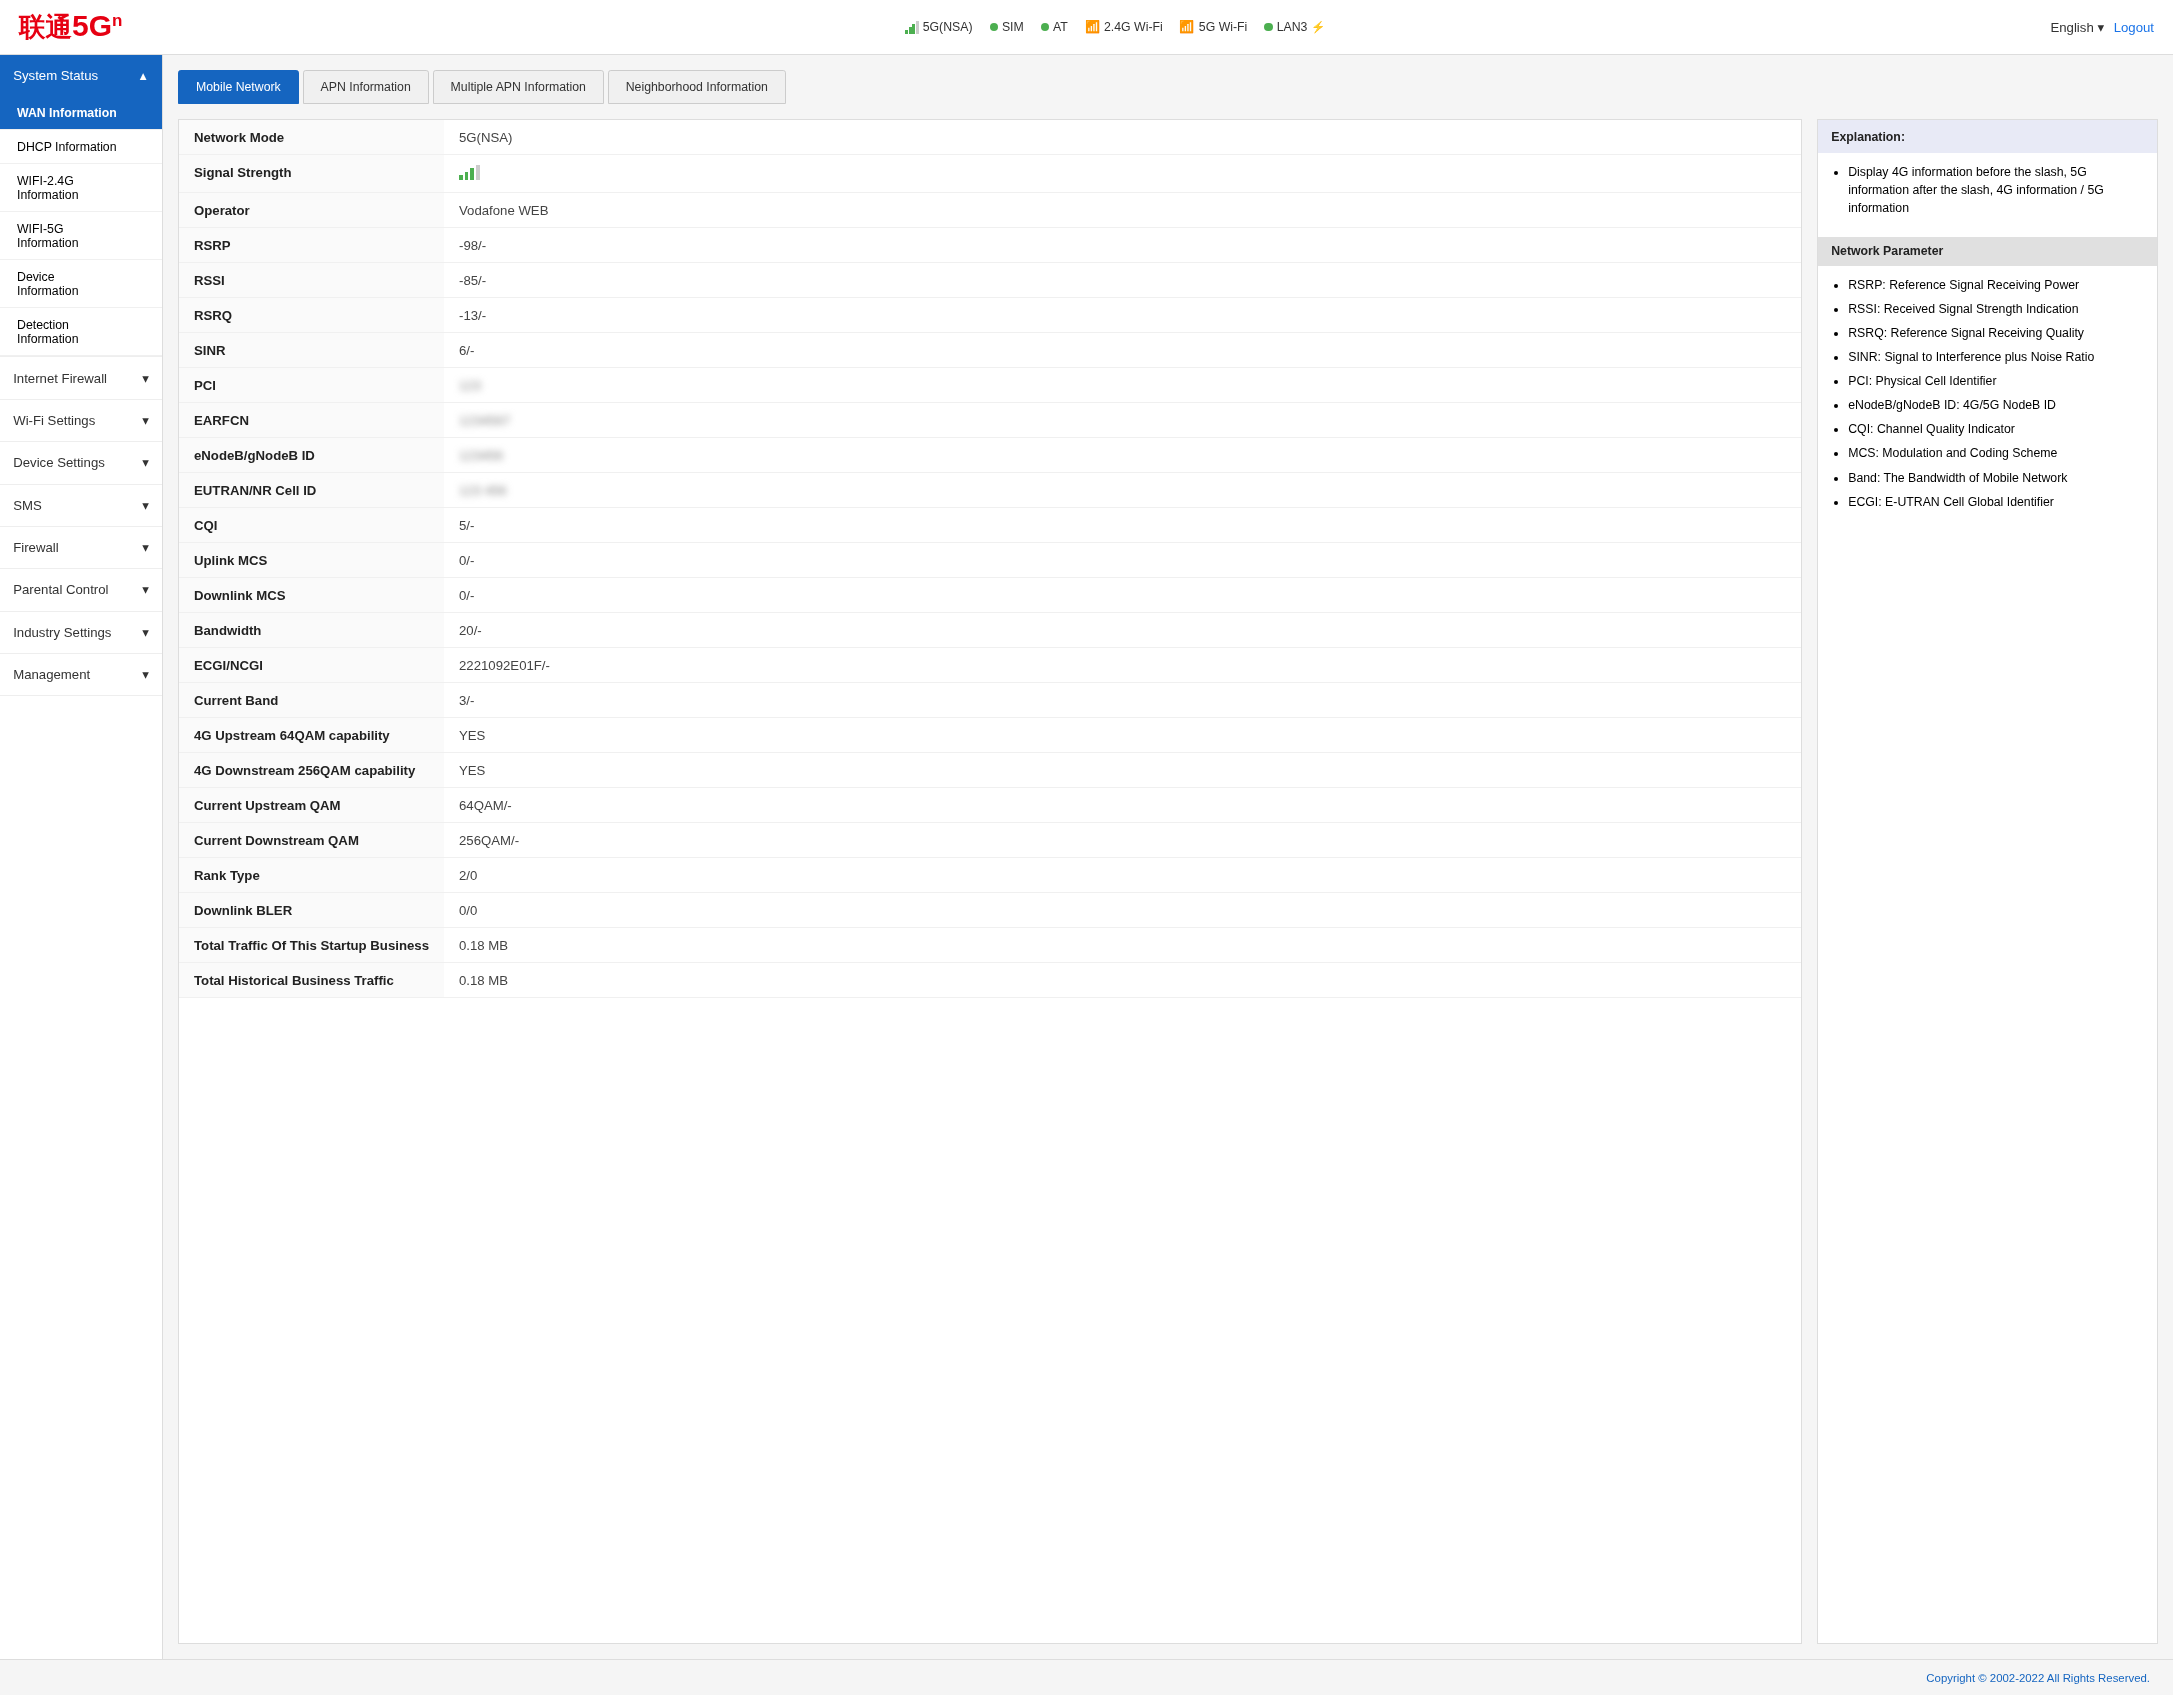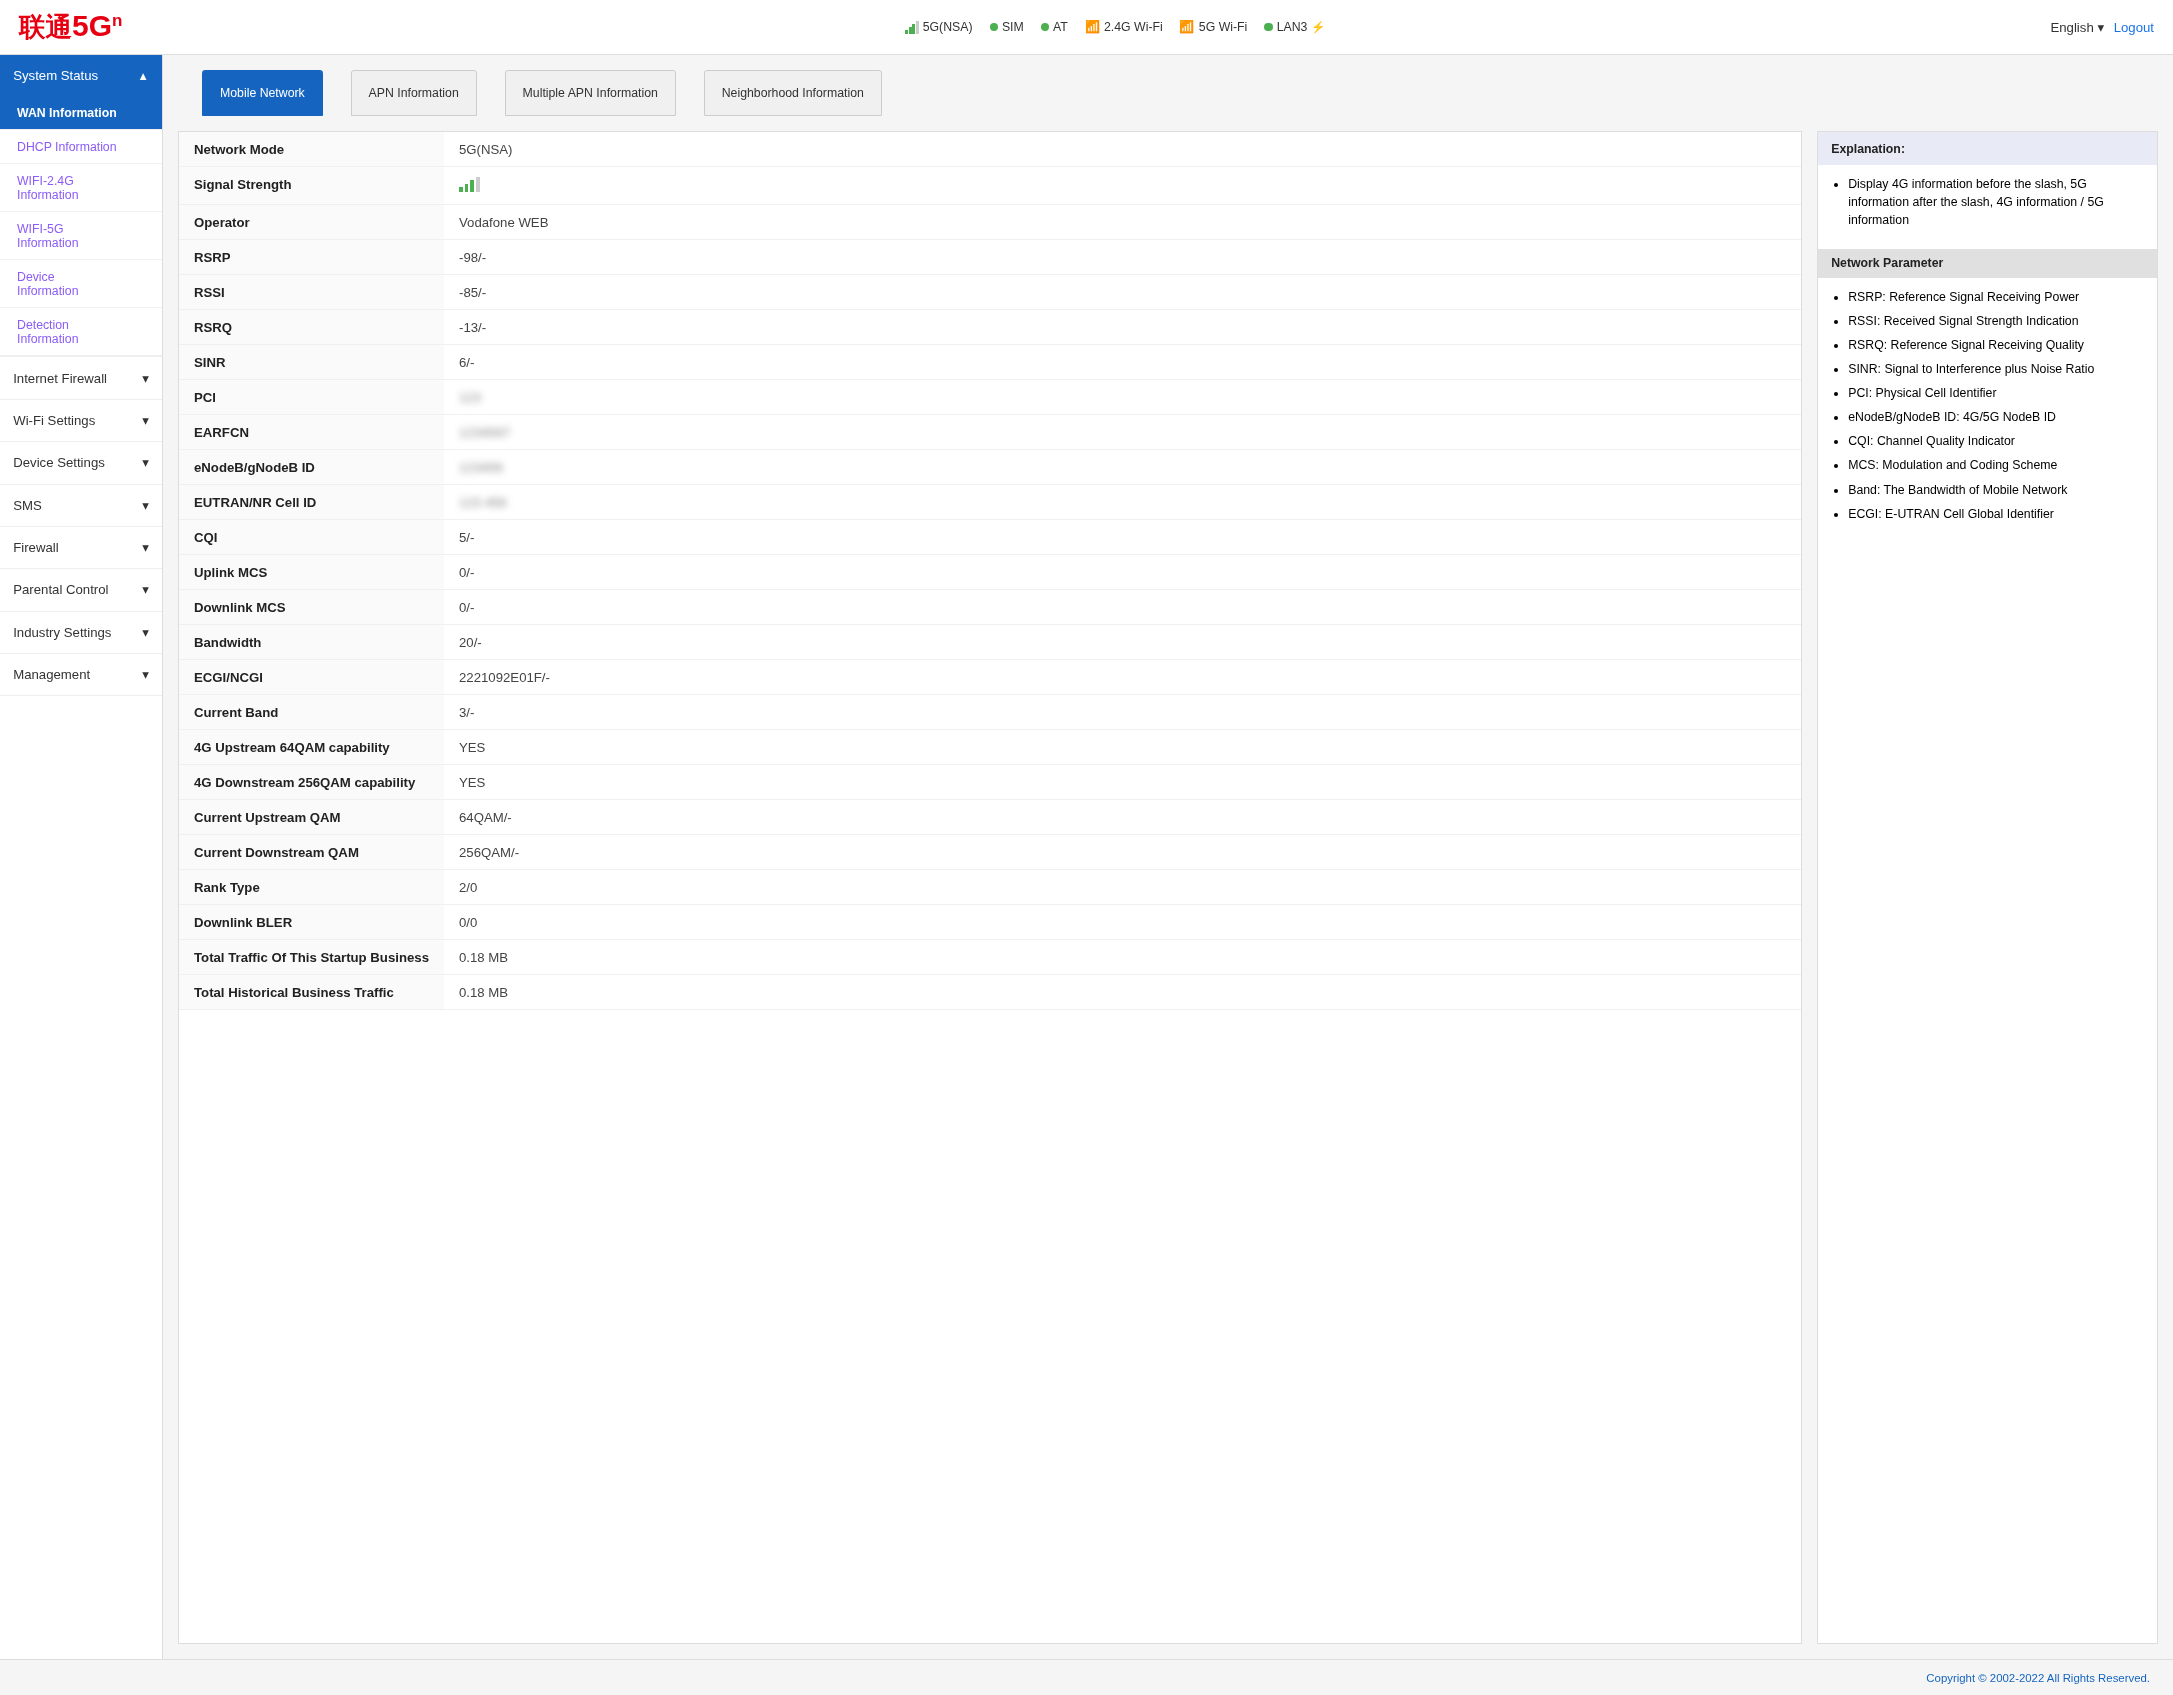--- a/index.html
+++ b/index.html
@@ -101,21 +101,21 @@
       background: #1565c0;
       color: #fff;
       font-weight: normal;
       font-size: 13.2px;
       cursor: pointer;
     }
     .sidebar-header .chevron { font-size: 11.4px; }
     .sidebar-sub-item {
       padding: 9.5px 17px;
       font-size: 12.3px;
-      color: #8b5cf6;
+      color: #000000;
       cursor: pointer;
       border-bottom: 0.9px solid #f0f0f0;
     }
     .sidebar-sub-item.active {
       background: #1565c0;
       color: #fff;
       font-weight: bold;
     }
     .sidebar-collapsed-item {
       display: flex;
@@ -139,29 +139,28 @@
     }
 
     
     .tabs {
       display: flex;
       gap: 0;
       margin-bottom: 15px;
       border-bottom: none;
     }
     .tab {
-      padding: 15px 17px;
+      padding: 9px 17px;
       border: 0.9px solid #ccc;
       background: #f0f0f0;
       cursor: pointer;
       font-size: 12.3px;
       color: #333;
       margin-right: 3.8px;
       border-radius: 2.8px 2.8px 0 0;
-      margin-left: 24px;
     }
     .tab.active {
       background: #1565c0;
       color: #fff;
       border-color: #1565c0;
     }
 
     
     .panels {
       display: flex;

